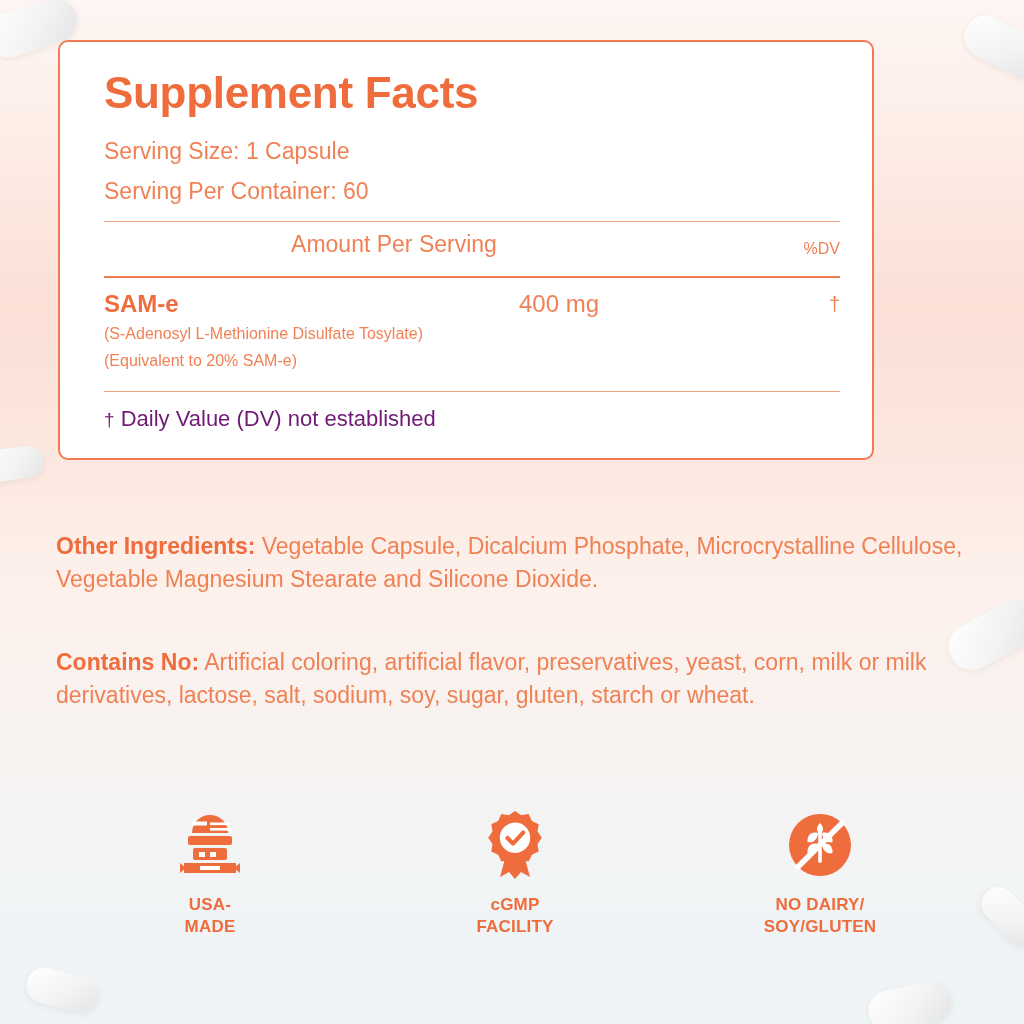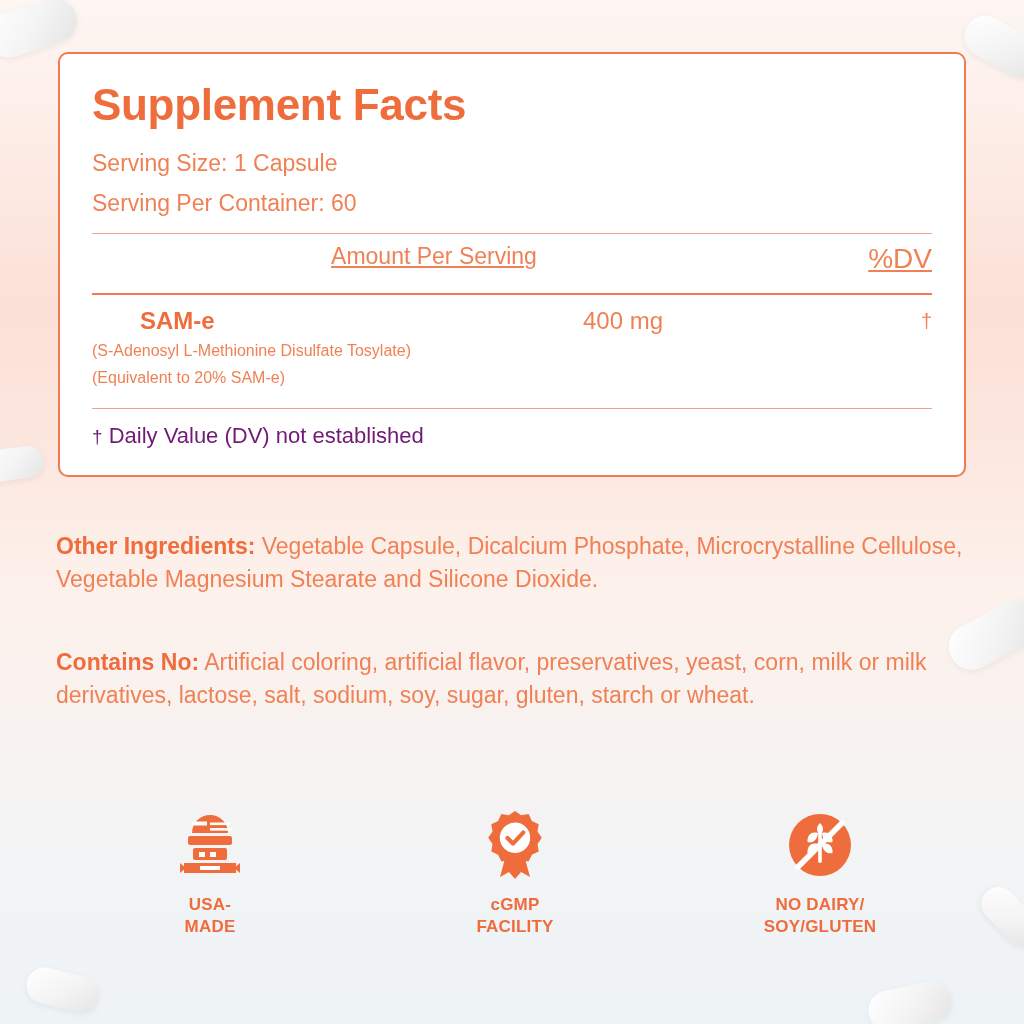--- a/index.html
+++ b/index.html
@@ -40,27 +40,27 @@
   .cap3 { width: 64px; height: 32px; top: 448px; left: -20px; transform: rotate(-8deg); }
   .cap4 { width: 96px; height: 46px; top: 612px; left: 946px; transform: rotate(-28deg); }
   .cap5 { width: 74px; height: 36px; top: 972px; left: 26px; transform: rotate(14deg); }
   .cap6 { width: 84px; height: 40px; top: 986px; left: 868px; transform: rotate(-12deg); }
   .cap7 { width: 70px; height: 34px; top: 900px; left: 976px; transform: rotate(46deg); }
 
   
   .facts-panel {
     position: absolute;
     left: 58px;
-    top: 52px;
-    width: 908px;
+    top: 40px;
+    width: 816px;
     box-sizing: border-box;
     background: #ffffff;
     border: 2px solid #ef7a53;
     border-radius: 10px;
-    padding: 24px 32px 26px 32px;
+    padding: 24px 32px 26px 44px;
   }
   .facts-title {
     color: #ef6c3c;
     font-size: 44px;
     font-weight: bold;
     letter-spacing: -0.3px;
     margin: 4px 0 16px 0;
     line-height: 1.05;
   }
   .serving-line {
@@ -70,41 +70,39 @@
   }
   .rule {
     border-top: 1.5px solid #f0a183;
     margin: 10px 0 0 0;
   }
   .rule-thick {
     border-top: 2px solid #ef7a53;
   }
   .head-row {
     display: flex;
-    align-items: flex-start;
+    align-items: flex-end;
     color: #f08155;
     font-size: 23px;
     padding: 9px 0 8px 0;
-    text-decoration: underline;
   }
   .head-amount {
     flex: 1;
     text-align: center;
     padding-right: 60px;
   }
   .head-dv {
     width: 96px;
     text-align: right;
-    font-size: 28px;
+    font-size: 16px;
   }
   .item-row {
     display: flex;
     align-items: center;
     padding: 12px 0 0 0;
-    margin-left: 48px;
   }
   .item-name {
     width: 330px;
     color: #ef6c3c;
     font-size: 24px;
     font-weight: bold;
   }
   .item-amount {
     flex: 1;
     text-align: center;

